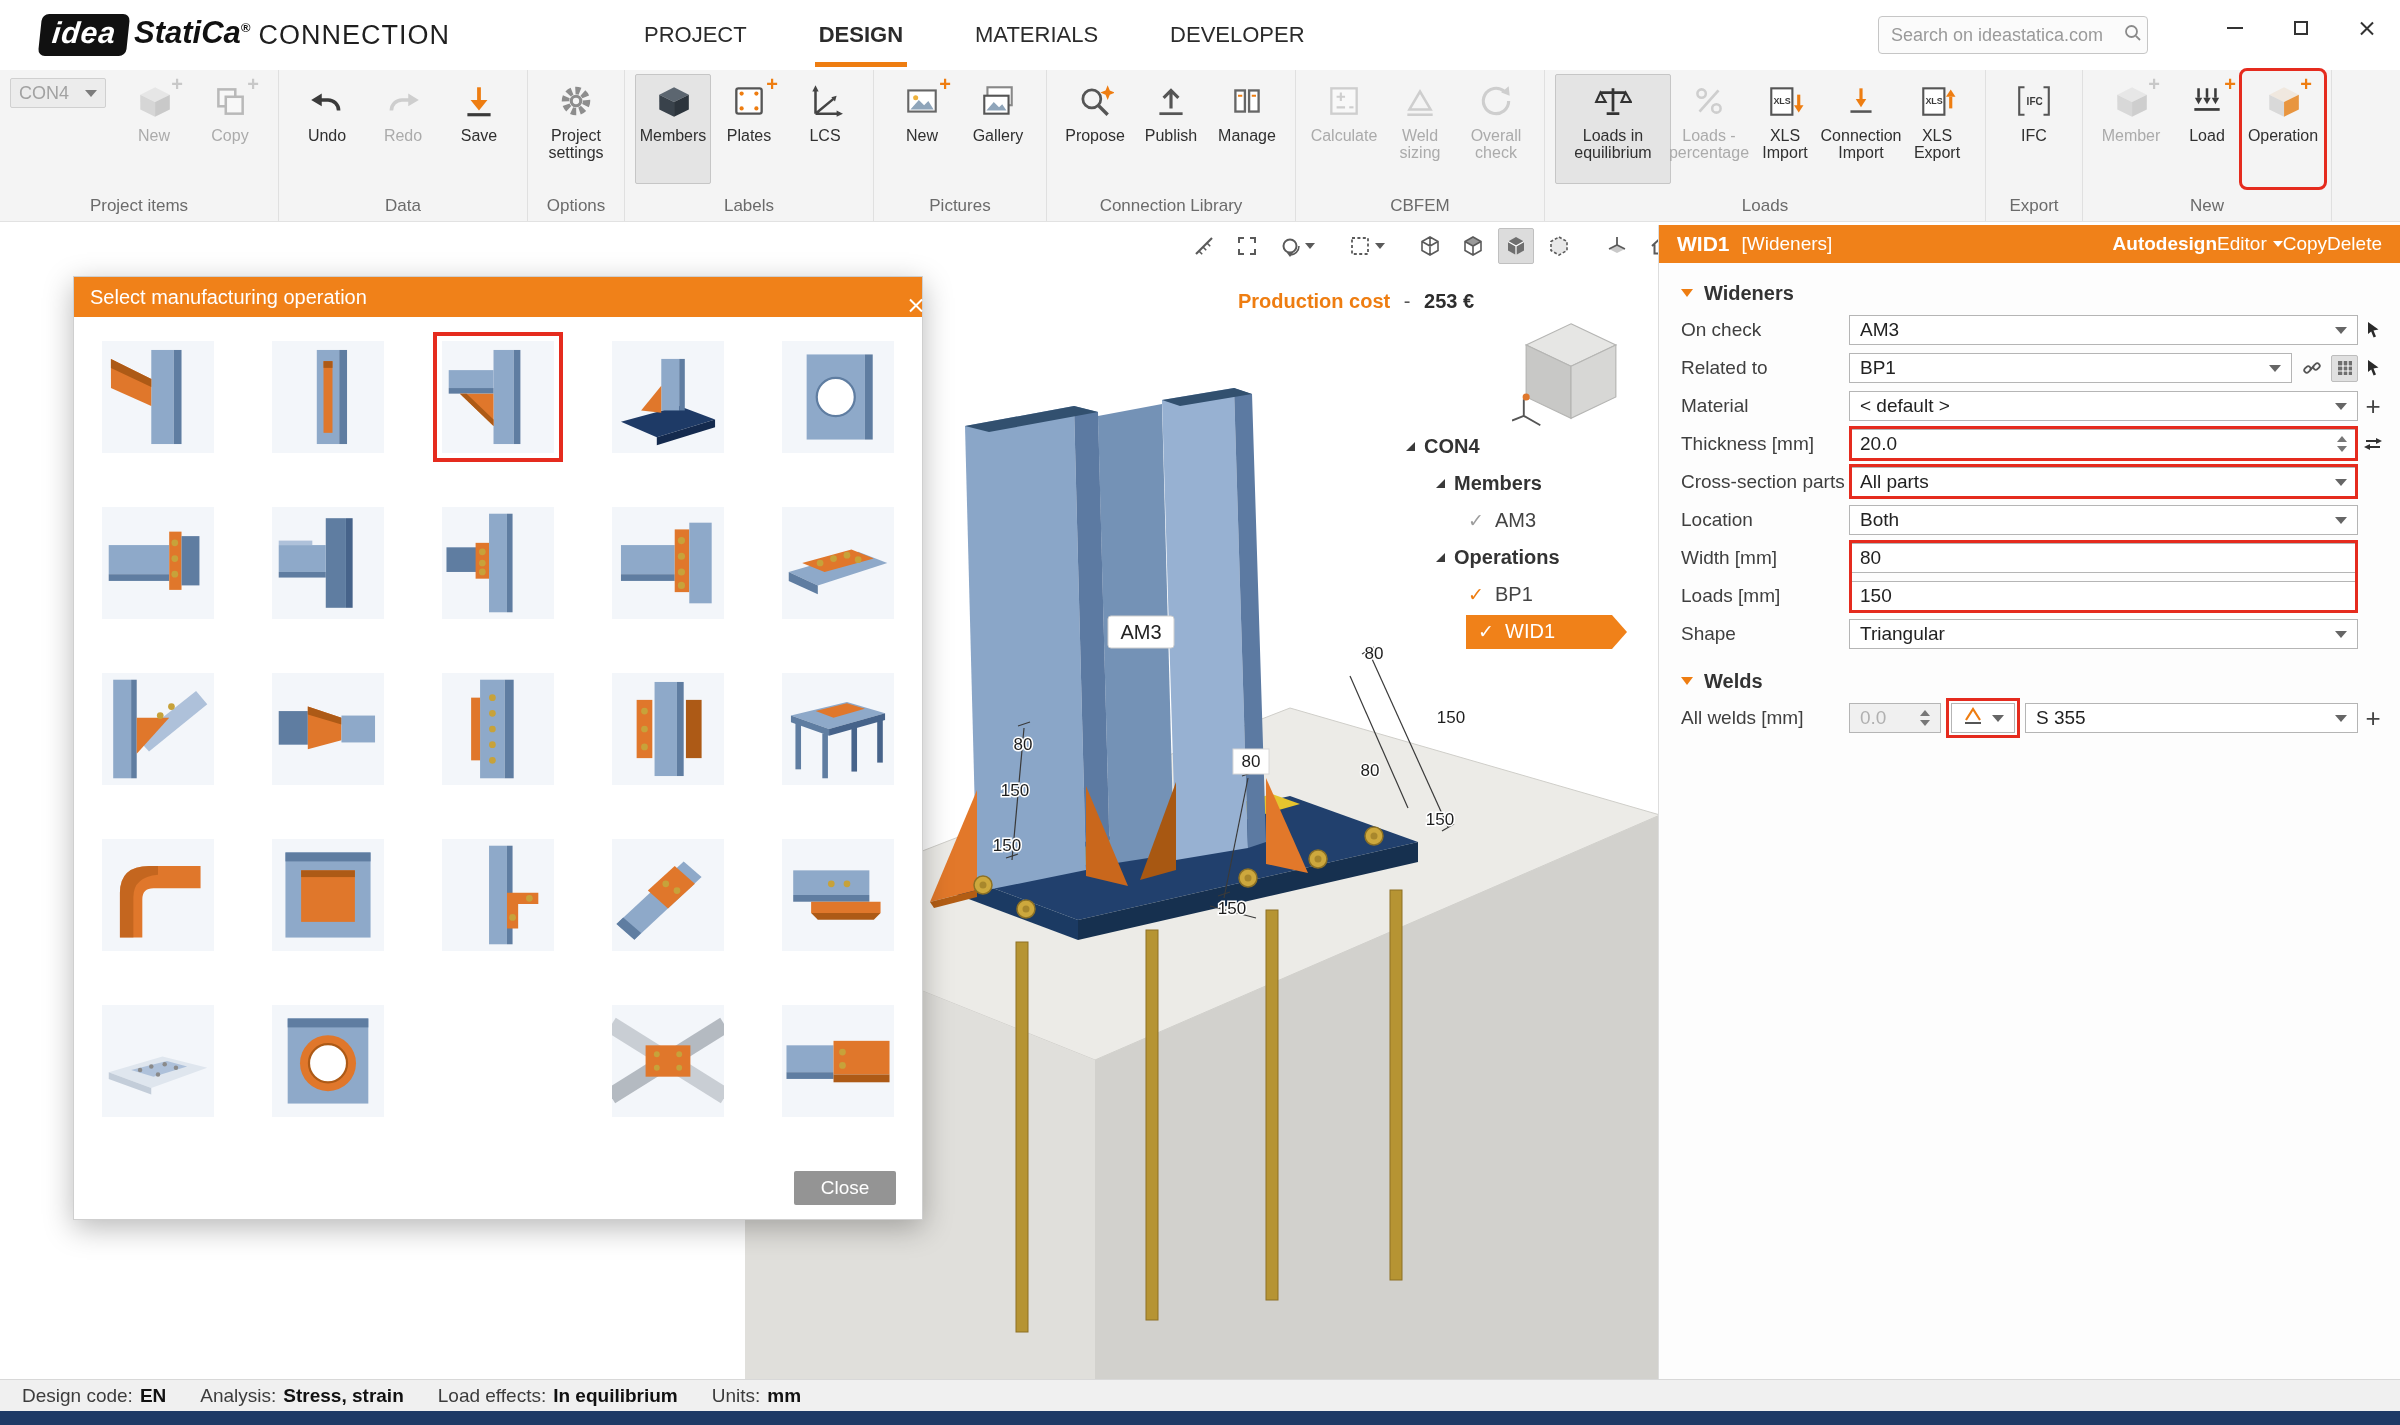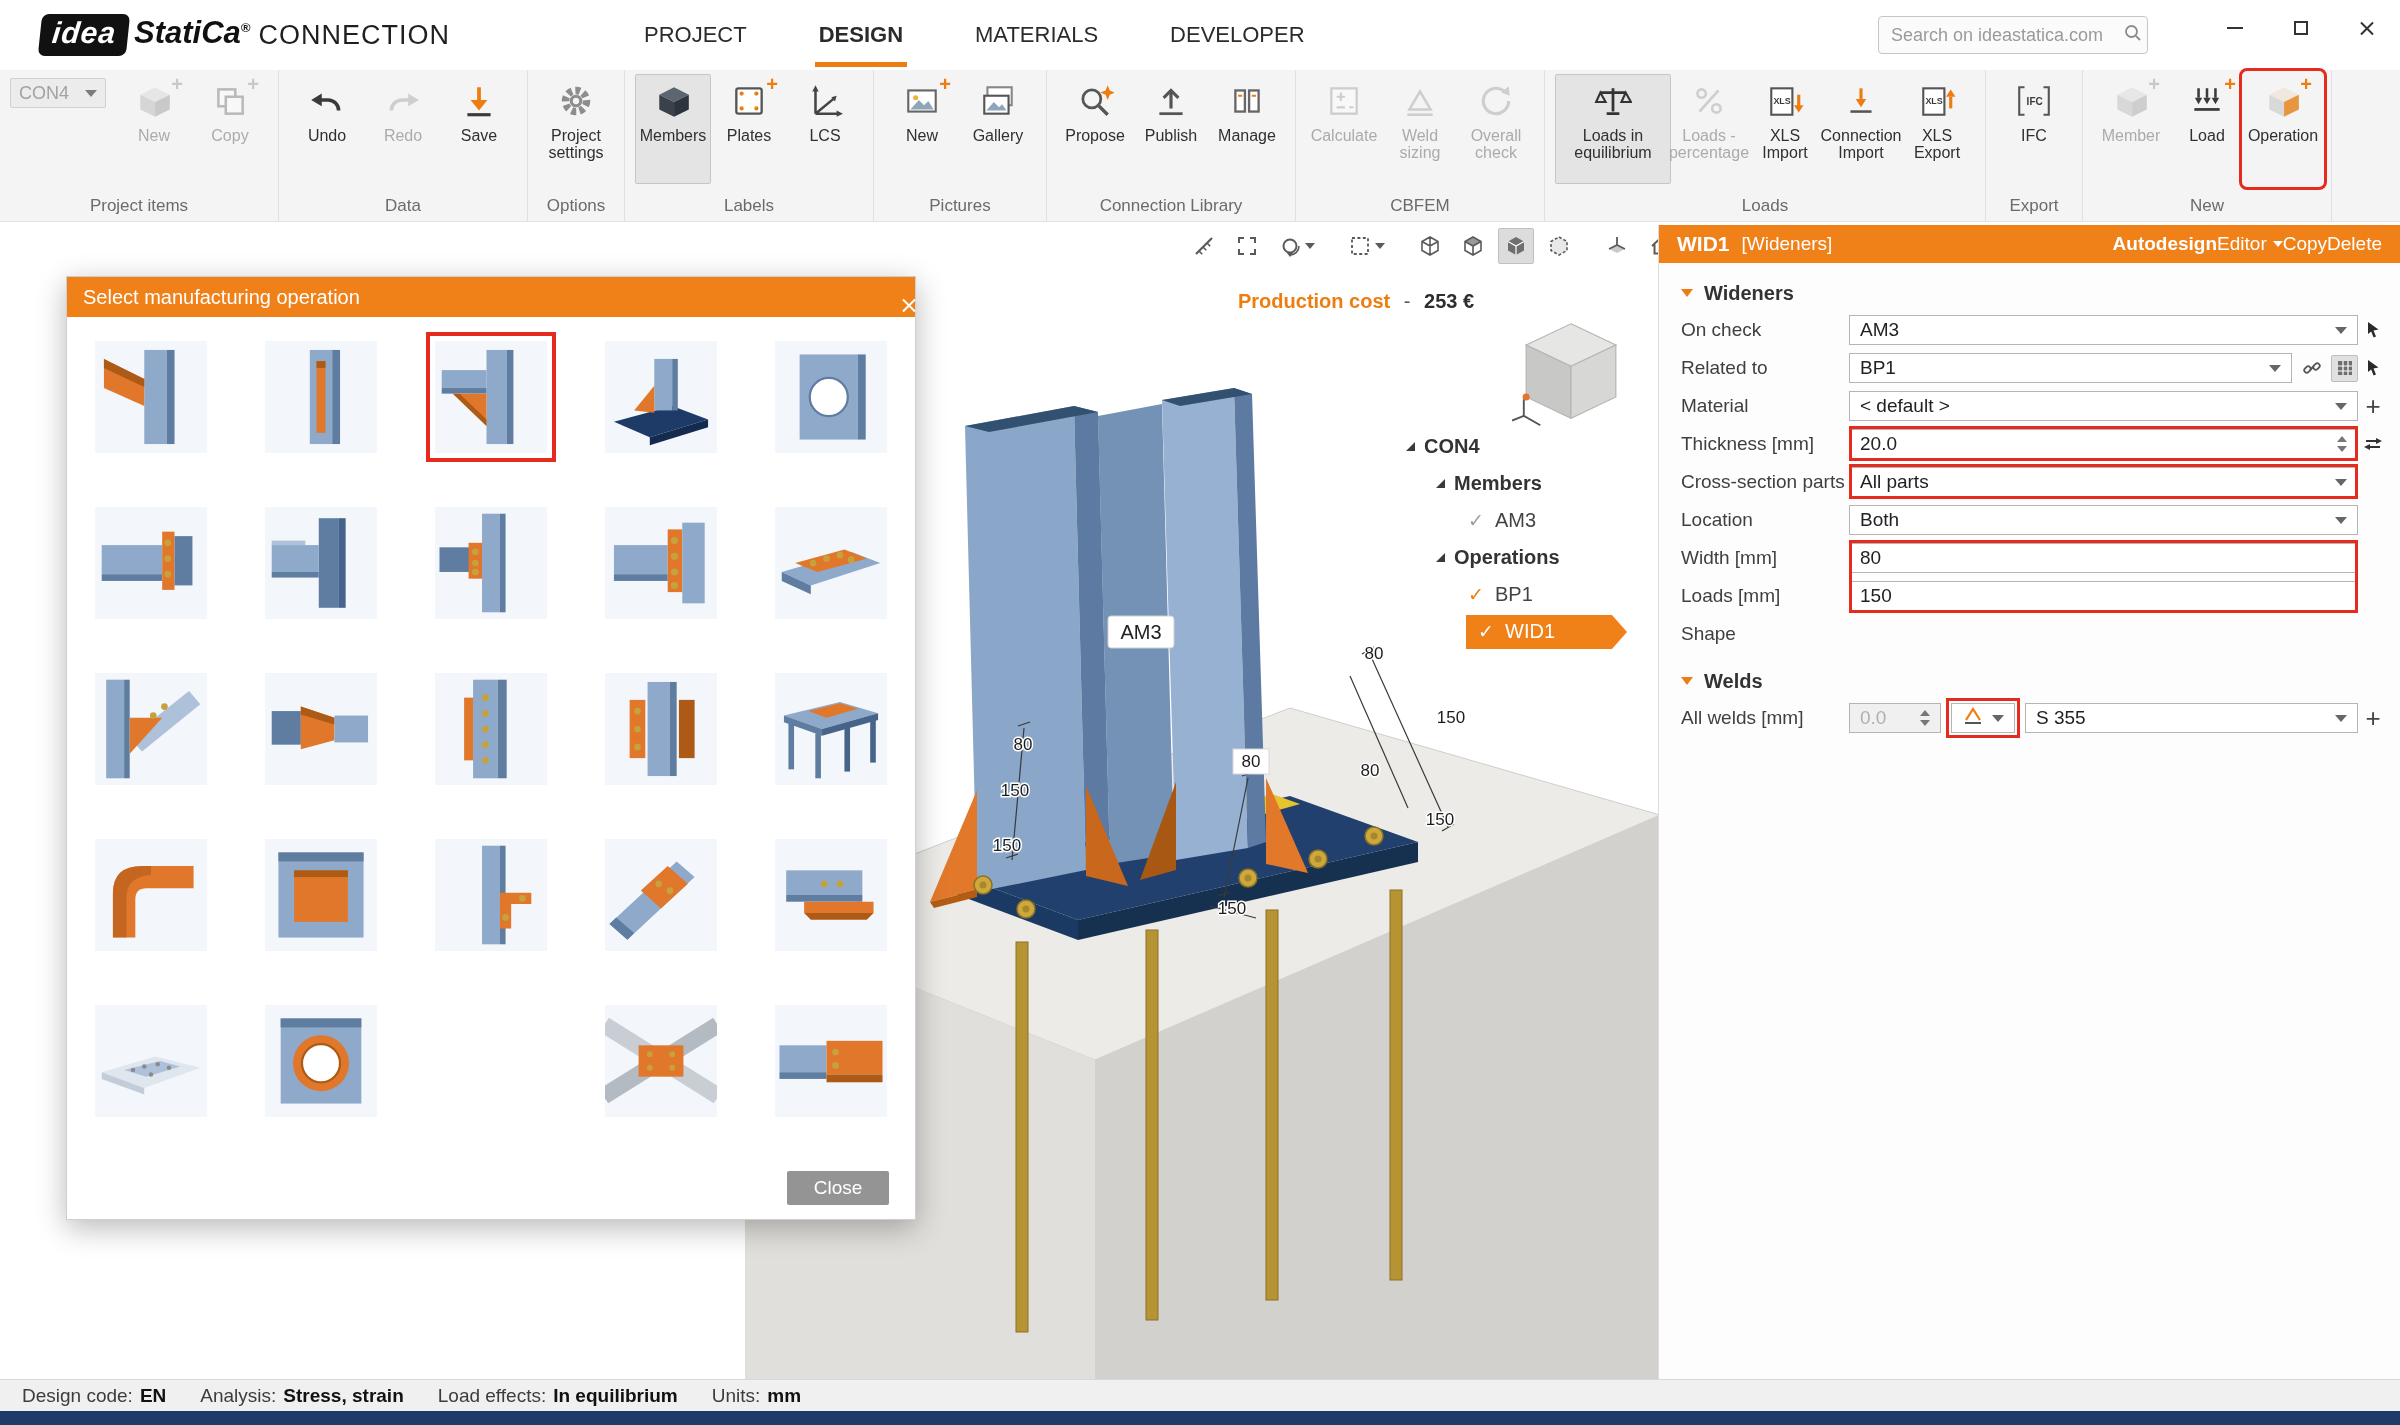--- a/index.html
+++ b/index.html
@@ -71,21 +71,21 @@
   
   #tree { position:absolute;left:1406px; top:428px; width:250px; }
   .tree-row { display:flex; align-items:center; gap:9px; height:37px; font-size:20px; color:#444; }
   .tree-row.group { font-weight:bold; color:#333; }
   .tri { width:0; height:0; border-left:9px solid transparent; border-bottom:9px solid #3a3a3a; }
   .tree-check { font-size:19px; width:20px; text-align:center; }
   .tree-sel { background:#f08119; color:#fff; padding:0 10px; height:34px; width:146px; position:relative; display:flex; align-items:center; gap:9px; }
   .tree-sel::after { content:""; position:absolute; right:-15px; top:0; border-top:17px solid transparent; border-bottom:17px solid transparent; border-left:15px solid #f08119; }
 
   
-  #dialog { position:absolute; left:66px; top:276px; width:850px; height:944px; background:#fff; border:1px solid #cfcfcf; box-shadow:0 8px 28px rgba(0,0,0,.28); z-index:30; }
+  #dialog { position:absolute; left:73px; top:276px; width:850px; height:944px; background:#fff; border:1px solid #cfcfcf; box-shadow:0 8px 28px rgba(0,0,0,.28); z-index:30; }
   #dialog-header { height:40px; background:#f08119; display:flex; align-items:center; padding:0 14px 0 16px; }
   #dialog-title { color:#fff; font-size:20px; }
   #dialog-close { margin-left:auto; }
   #dialog-close .x-glyph::before, #dialog-close .x-glyph::after { background:#fff; }
   #thumb-grid { display:grid; grid-template-columns:repeat(5,112px); column-gap:58px; row-gap:54px; padding:24px 28px 0; }
   .thumb { width:112px; height:112px; background:#f3f6fa; }
   .thumb svg { width:100%; height:100%; }
   .thumb.annotated { outline:4px solid #e52b1e; outline-offset:5px; }
   .thumb.empty { visibility:hidden; }
   #dialog-close-btn { position:absolute; right:26px; bottom:14px; width:102px; height:34px; background:#949494; color:#fff; font-size:19px; display:flex; align-items:center; justify-content:center; border-radius:2px; }
@@ -819,20 +819,26 @@
           <span class="prop-label">Loads [mm]</span>
           <div class="ctl-wrap">
             <div class="ctl">
               <span>150</span>
             </div>
           </div>
           <span class="side"></span>
         </div>
         <div class="prop-row">
           <span class="prop-label">Shape</span>
+          <div class="ctl-wrap">
+            <div class="ctl">
+              <span>Triangular</span>
+              <span class="ctl-chev"></span>
+            </div>
+          </div>
           <span class="side"></span>
         </div>
         <div class="sec-header">
           <span class="sec-chev"></span>
           <span class="sec-title">Welds</span>
         </div>
         <div class="prop-row">
           <span class="prop-label">All welds [mm]</span>
           <div class="ctl-wrap">
             <div class="ctl disabled welds-spin">

